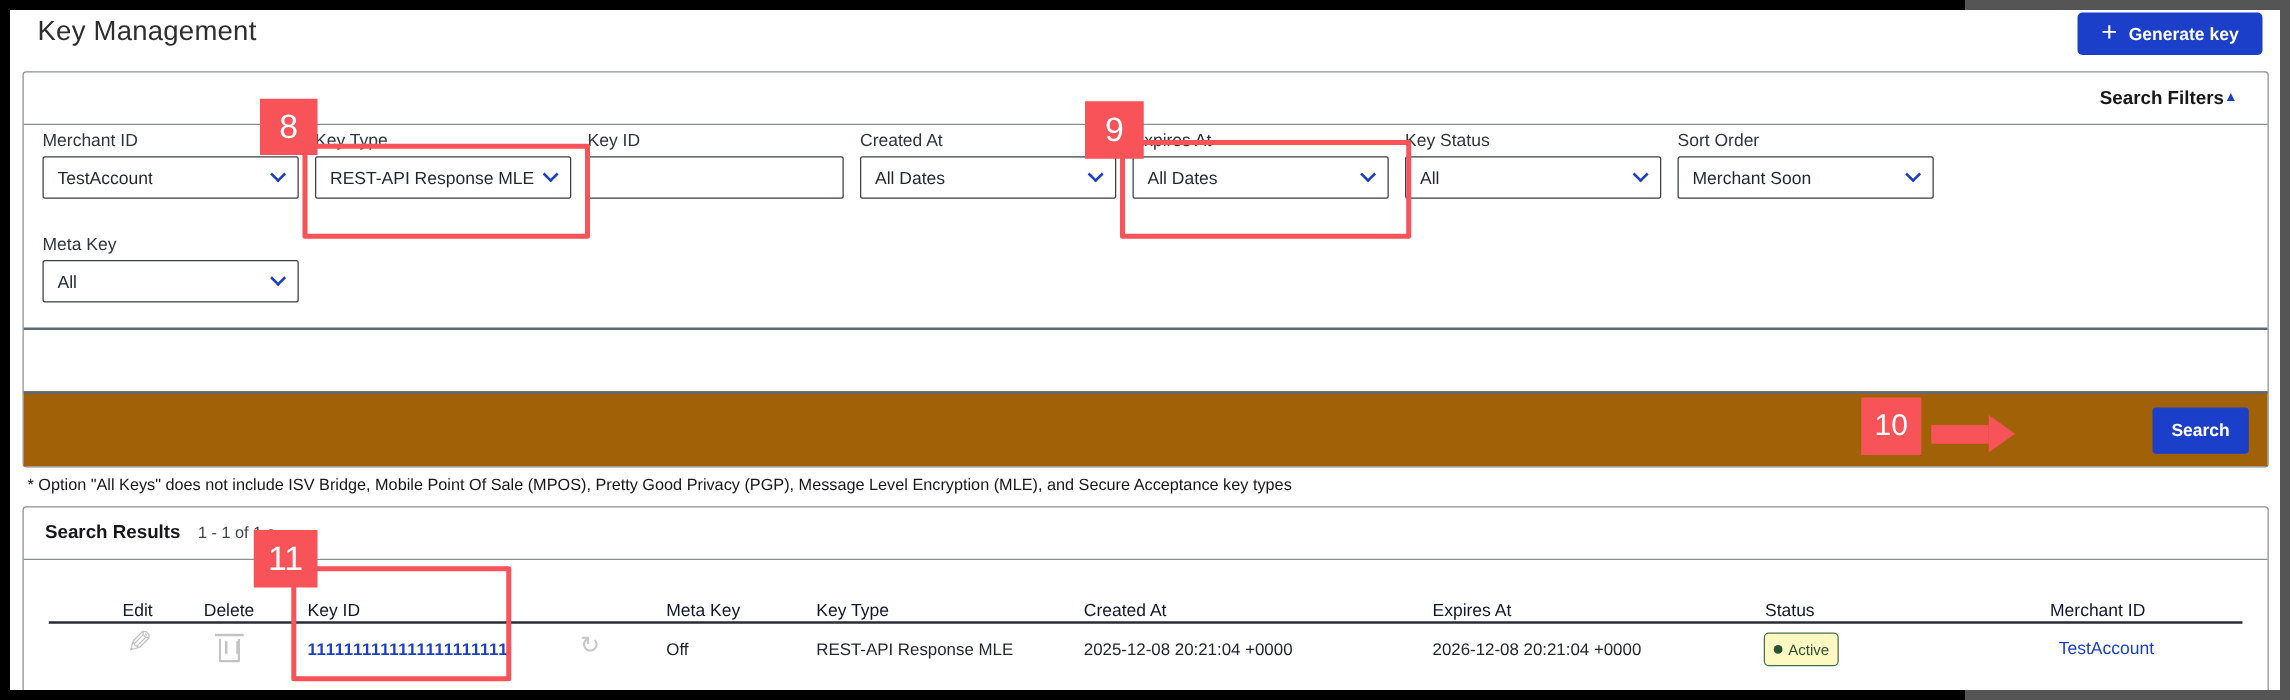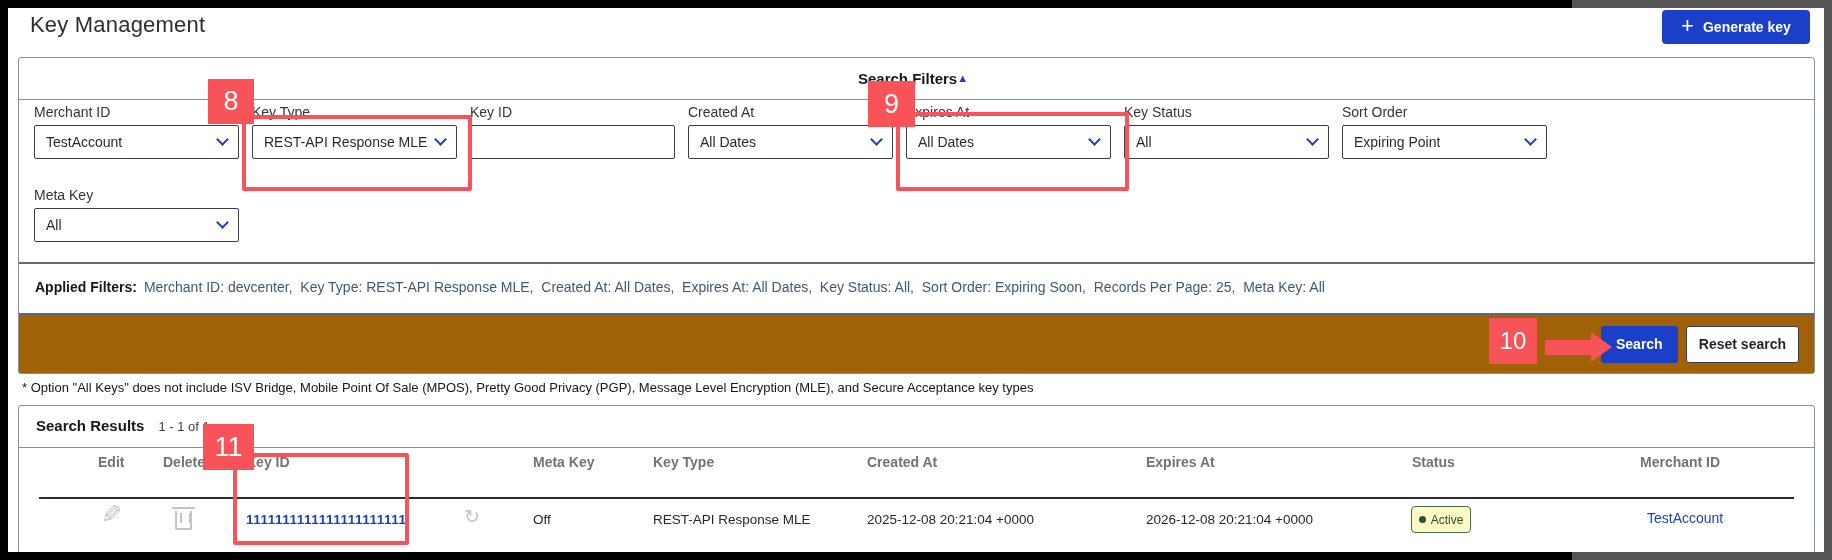--- a/index.html
+++ b/index.html
@@ -14,21 +14,21 @@
     font-weight:bold;font-size:14px;cursor:pointer;border:none}
   .plus{font-size:22px;font-weight:400;line-height:1;margin-top:-2px}
 
   :root{--blue:#1b3fc9;--red:#f85359;--slate:#5d6b77;--border:#8b9095;--fieldborder:#3a3f45}
 
   .panel{position:absolute;left:10px;width:1797px;border:1px solid var(--border);border-radius:3px;background:#fff}
   .filters-panel{top:49px;height:317px}
   .results-panel{top:397px;height:160px}
 
   .panel-header{height:42px;border-bottom:1px solid var(--border);display:flex;align-items:center;
-    justify-content:center;padding:0 24px 0 17px}
+    justify-content:flex-end;padding:0 24px 0 17px}
   .panel-title{font-weight:bold;font-size:15px;color:#15171a}
   .tri-up{color:var(--blue);font-size:11px;line-height:1}
 
   .ffield{position:absolute;top:46px;width:205px}
   .ffield.meta{top:129px}
   .flabel{font-size:14px;color:#2e3540;height:17px;margin-bottom:4px;white-space:nowrap}
   .fbox{height:34px;border:1px solid var(--fieldborder);border-radius:2px;background:#fff;display:flex;
     align-items:center;justify-content:space-between;padding:0 11px;font-size:14px;color:#1f2733;cursor:pointer}
   .fvalue{white-space:nowrap;overflow:hidden}
   .chev{width:9px;height:9px;border-left:2px solid var(--blue);border-bottom:2px solid var(--blue);
@@ -48,21 +48,21 @@
   .btn-reset{min-width:98px;height:37px;background:#fff;color:#1c2430;font-weight:bold;font-size:14px;
     border:1px solid var(--fieldborder);border-radius:3px;display:flex;align-items:center;justify-content:center;
     padding:0 12px;cursor:pointer}
 
   .footnote{position:absolute;left:14px;top:372px;font-size:13px;color:#15171a}
 
   .results-header{height:42px;border-bottom:1px solid var(--border);display:flex;align-items:baseline;
     padding:11px 0 0 17px;gap:14px}
   .results-count{font-size:13px;color:#3f444a}
 
-  .th{position:absolute;top:48px;font-weight:bold;font-size:14px;color:#737373;white-space:nowrap}
+  .th{position:absolute;top:74px;font-weight:normal;font-size:14px;color:#0f172a;white-space:nowrap}
   .th-line{position:absolute;left:20px;right:20px;top:91px;height:2px;background:#2a2e33}
   .td{position:absolute;top:106px;font-size:13.5px;color:#23282e;white-space:nowrap}
 
   .pencil-icon{position:absolute;left:82px;top:96px;font-size:25px;color:#c4c4c4;cursor:pointer;
     transform:scaleX(-1);line-height:1}
   .trash-icon{position:absolute;left:156px;top:105px;width:17px;height:19px;border:2px solid #c4c4c4;
     border-top:none;border-radius:0 0 2px 2px;cursor:pointer}
   .trash-icon::before{content:"";position:absolute;left:-5px;top:-4px;width:23px;height:2px;background:#c4c4c4}
   .trash-icon::after{content:"";position:absolute;left:3px;top:2px;width:7px;height:10px;
     border-left:2px solid #c4c4c4;border-right:2px solid #c4c4c4}
@@ -145,41 +145,39 @@
       <div class="flabel">Key Status</div>
       <div class="fbox">
         <span class="fvalue">All</span>
         <span class="chev"></span>
       </div>
     </div>
 
     <div class="ffield" style="left:1323px">
       <div class="flabel">Sort Order</div>
       <div class="fbox">
-        <span class="fvalue">Expiring Point</span>
+        <span class="fvalue">Merchant Soon</span>
         <span class="chev"></span>
       </div>
     </div>
 
 
     <div class="ffield meta" style="left:15px">
       <div class="flabel">Meta Key</div>
       <div class="fbox">
         <span class="fvalue">All</span>
         <span class="chev"></span>
       </div>
     </div>
 
     <div class="divider1"></div>
 
-    <div class="applied"><span class="applied-label">Applied Filters:</span><span>Merchant ID: devcenter,  Key Type: REST-API Response MLE,  Created At: All Dates,  Expires At: All Dates,  Key Status: All,  Sort Order: Expiring Soon,  Records Per Page: 25,  Meta Key: All</span></div>
 
     <div class="action-bar">
       <button class="btn-search">Search</button>
-      <button class="btn-reset">Reset search</button>
     </div>
   </div>
 
   <div class="footnote">* Option "All Keys" does not include ISV Bridge, Mobile Point Of Sale (MPOS), Pretty Good Privacy (PGP), Message Level Encryption (MLE), and Secure Acceptance key types</div>
 
   <div class="panel results-panel">
     <div class="results-header">
       <span class="panel-title">Search Results</span>
       <span class="results-count">1 - 1 of 1 s</span>
     </div>

